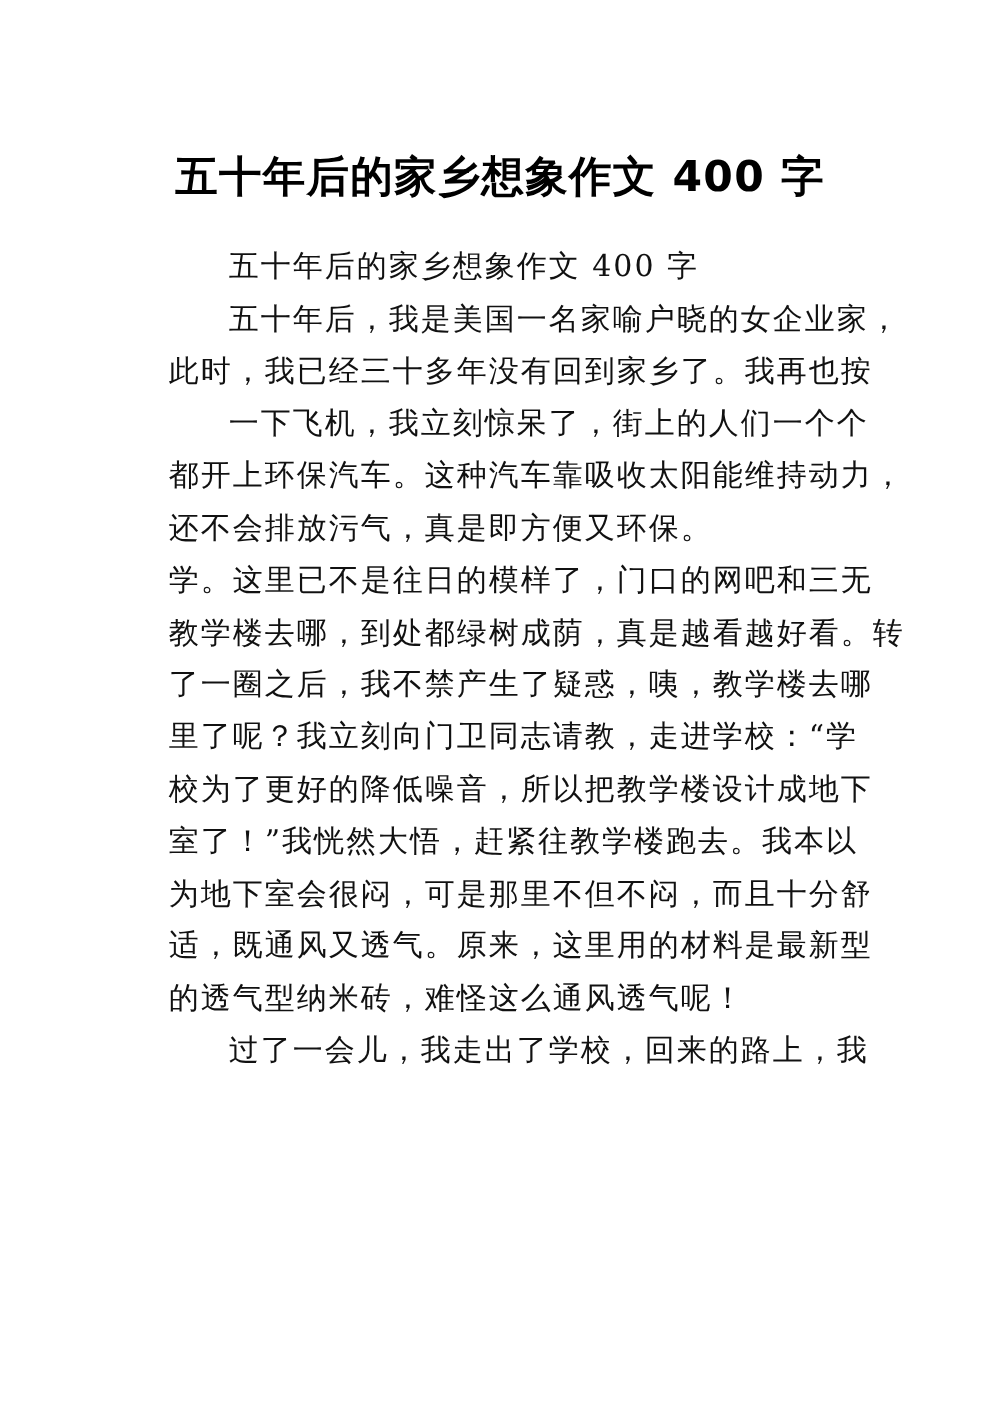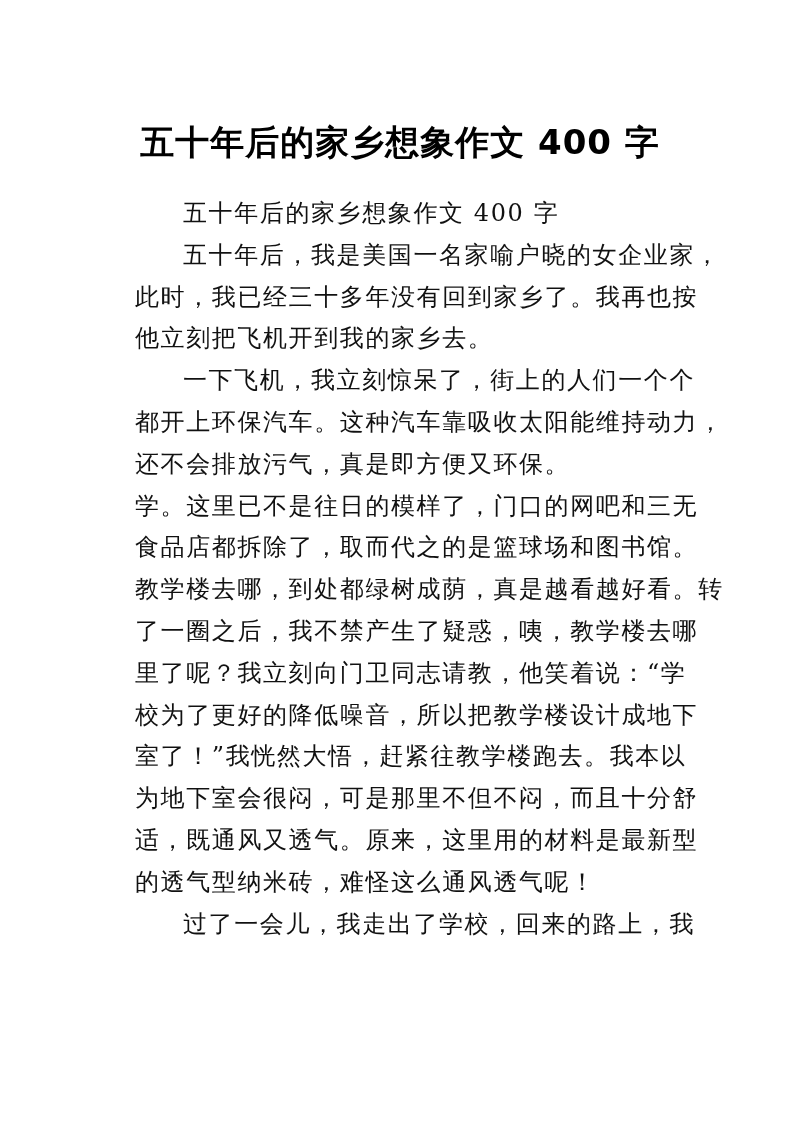--- a/index.html
+++ b/index.html
@@ -57,29 +57,27 @@
 </head>
 <body>
 
 <div class="page">
   <h1 class="title">五十年后的家乡想象作文 400 字</h1>
 
   <div class="body-text" style="top:192px;">
     <span class="line indent">五十年后的家乡想象作文 400 字</span>
     <span class="line indent">五十年后，我是美国一名家喻户晓的女企业家，</span>
     <span class="line">此时，我已经三十多年没有回到家乡了。我再也按</span>
-    <span class="line">他立刻把飞机开到我的家乡去。</span>
     <span class="line indent">一下飞机，我立刻惊呆了，街上的人们一个个</span>
     <span class="line">都开上环保汽车。这种汽车靠吸收太阳能维持动力，</span>
     <span class="line">还不会排放污气，真是即方便又环保。</span>
     <span class="line">学。这里已不是往日的模样了，门口的网吧和三无</span>
-    <span class="line">食品店都拆除了，取而代之的是篮球场和图书馆。</span>
     <span class="line">教学楼去哪，到处都绿树成荫，真是越看越好看。转</span>
     <span class="line">了一圈之后，我不禁产生了疑惑，咦，教学楼去哪</span>
-    <span class="line">里了呢？我立刻向门卫同志请教，他笑着说：“学</span>
+    <span class="line">里了呢？我立刻向门卫同志请教，走进学校：“学</span>
     <span class="line">校为了更好的降低噪音，所以把教学楼设计成地下</span>
     <span class="line">室了！”我恍然大悟，赶紧往教学楼跑去。我本以</span>
     <span class="line">为地下室会很闷，可是那里不但不闷，而且十分舒</span>
     <span class="line">适，既通风又透气。原来，这里用的材料是最新型</span>
     <span class="line">的透气型纳米砖，难怪这么通风透气呢！</span>
     <span class="line indent">过了一会儿，我走出了学校，回来的路上，我</span>
   </div>
 </div>
 
 </body></html>

